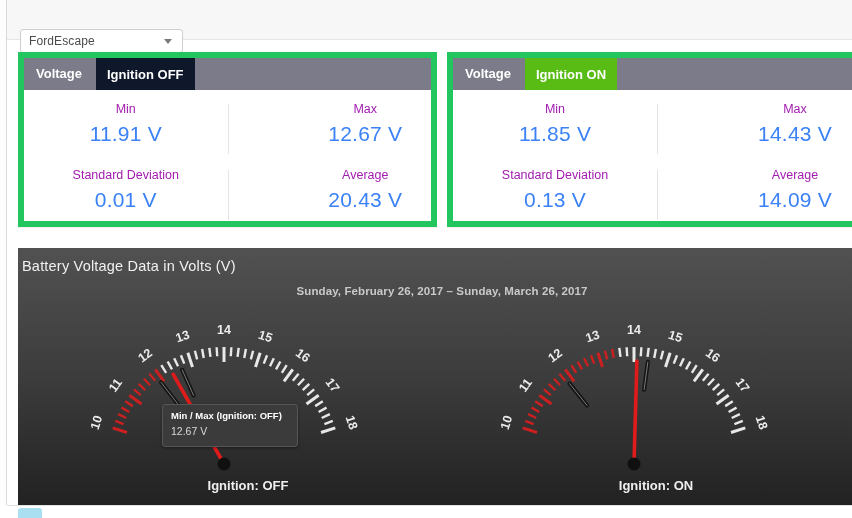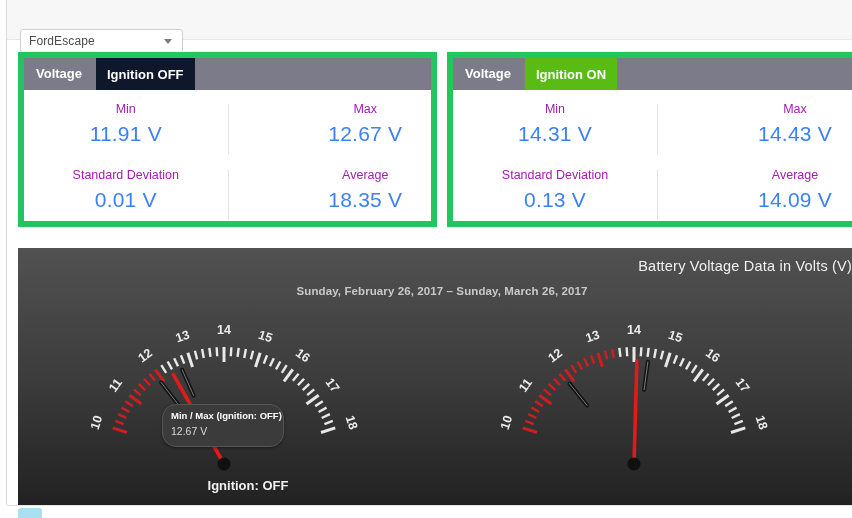--- a/index.html
+++ b/index.html
@@ -84,37 +84,37 @@
     background:#e4e4e4;
   }
 
   
   .gauge-panel{
     position:absolute; left:18px; top:248px; width:834px; height:257px;
     background:linear-gradient(to bottom,#515151 0%,#484848 22%,#3a3a3a 55%,#2b2b2b 82%,#222222 100%);
     overflow:hidden;
   }
   .chart-title{
-    position:absolute; left:4px; right:0; top:10px; text-align:right;
+    position:absolute; left:4px; right:0; top:10px; text-align:left;
     font-size:14.5px; color:#f0f0f0; letter-spacing:.2px;
   }
   .chart-sub{
     position:absolute; left:0; right:0; top:37px; text-align:center;
     font-size:11.5px; font-weight:bold; color:#c9c9c9; letter-spacing:.1px;margin-left:14px;
   }
   .gauge-caption{
     position:absolute; bottom:12px; text-align:center; width:300px;
     font-size:13px; font-weight:bold; color:#efefef;
   }
   .gauge-caption.g1{ left:80px; }
   .gauge-caption.g2{ left:488px; }
 
   .tooltip{
-    position:absolute; left:162px; top:404px; width:122px; height:43px;
-    background:#3b3b3b; border:1px solid #565656; border-radius:14px;
+    position:absolute; left:162px; top:404px; width:136px; height:43px;
+    background:#3b3b3b; border:1px solid #565656; border-radius:3px;
     box-shadow:0 1px 3px rgba(0,0,0,.4); z-index:6;
   }
   .tooltip .tt-title{
     position:absolute; left:8px; top:5px; font-size:9.5px; font-weight:bold; color:#ffffff;
     white-space:nowrap;
   }
   .tooltip .tt-val{
     position:absolute; left:8px; top:20px; font-size:10.5px; color:#d8d8d8;
   }
 
@@ -177,37 +177,37 @@
         </div>
       </div>
       <div class="stat-row r2">
         <div class="stat-divider"></div>
         <div class="stat-cell c1">
           <div class="stat-label">Standard Deviation</div>
           <div class="stat-value">0.01 V</div>
         </div>
         <div class="stat-cell c2">
           <div class="stat-label">Average</div>
-          <div class="stat-value">18.35 V</div>
+          <div class="stat-value">20.43 V</div>
         </div>
       </div>
     </div>
   </div>
 
   <div class="card right">
     <div class="card-head">
       <span class="title">Voltage</span>
       <span class="badge on" style="background: rgb(88, 188, 20);">Ignition ON</span>
     </div>
     <div class="stat-grid">
       <div class="stat-row r1">
         <div class="stat-divider"></div>
         <div class="stat-cell c1">
           <div class="stat-label">Min</div>
-          <div class="stat-value">14.31 V</div>
+          <div class="stat-value">11.85 V</div>
         </div>
         <div class="stat-cell c2">
           <div class="stat-label">Max</div>
           <div class="stat-value">14.43 V</div>
         </div>
       </div>
       <div class="stat-row r2">
         <div class="stat-divider"></div>
         <div class="stat-cell c1">
           <div class="stat-label">Standard Deviation</div>
@@ -339,20 +339,21 @@
           <line x1="551.60" y1="135.62" x2="569.11" y2="157.47" stroke="#151515" stroke-width="4.2" stroke-linecap="round"></line>
           <line x1="551.60" y1="135.62" x2="569.11" y2="157.47" stroke="#cfcfcf" stroke-width="1" stroke-linecap="round" opacity="0.55"></line>
           <line x1="629.87" y1="113.94" x2="626.10" y2="141.68" stroke="#151515" stroke-width="4.2" stroke-linecap="round"></line>
           <line x1="629.87" y1="113.94" x2="626.10" y2="141.68" stroke="#cfcfcf" stroke-width="1" stroke-linecap="round" opacity="0.55"></line>
           <line x1="616" y1="216" x2="618.91" y2="113.04" stroke="#e01b1b" stroke-width="3.6" stroke-linecap="round"></line>
           <circle cx="616" cy="216" r="6.5" fill="#101010"></circle>
         </g>
       </svg>
 
     <div class="gauge-caption g1">Ignition: OFF</div>
+    <div class="gauge-caption g2">Ignition: ON</div>
   </div>
 
   <div class="tooltip">
     <div class="tt-title">Min / Max (Ignition: OFF)</div>
     <div class="tt-val">12.67 V</div>
   </div>
 
   <div class="page-bottom"></div>
   <div class="page-bottom-line"></div>
   <div class="bottom-sliver"></div>

